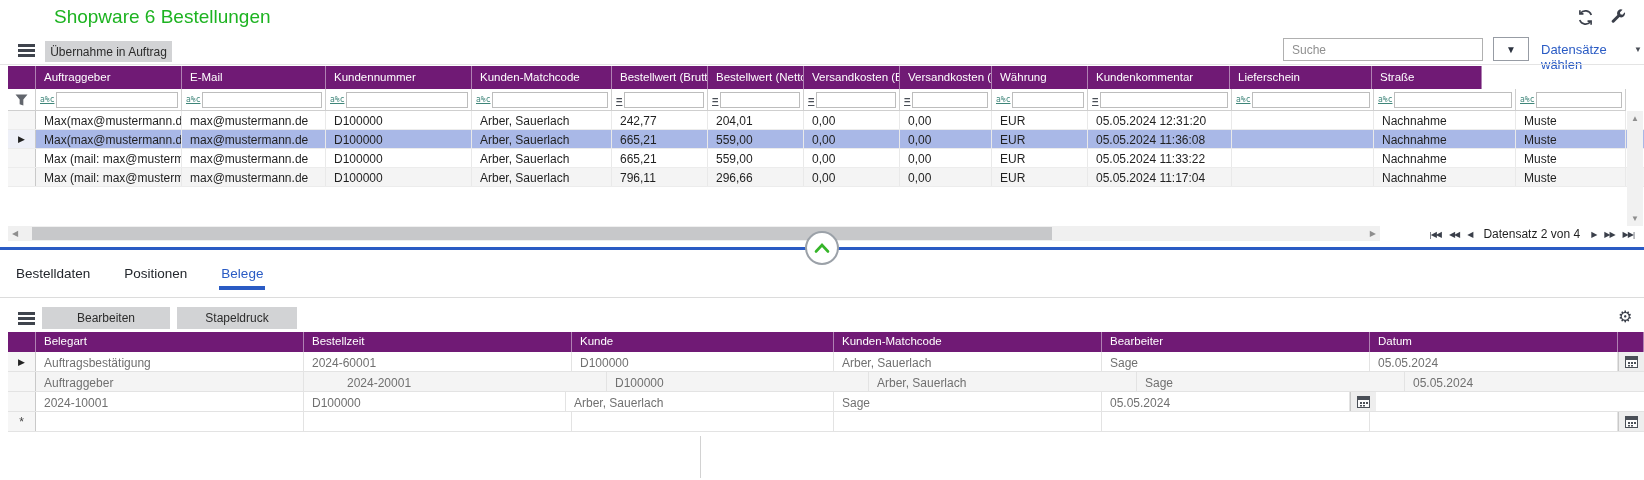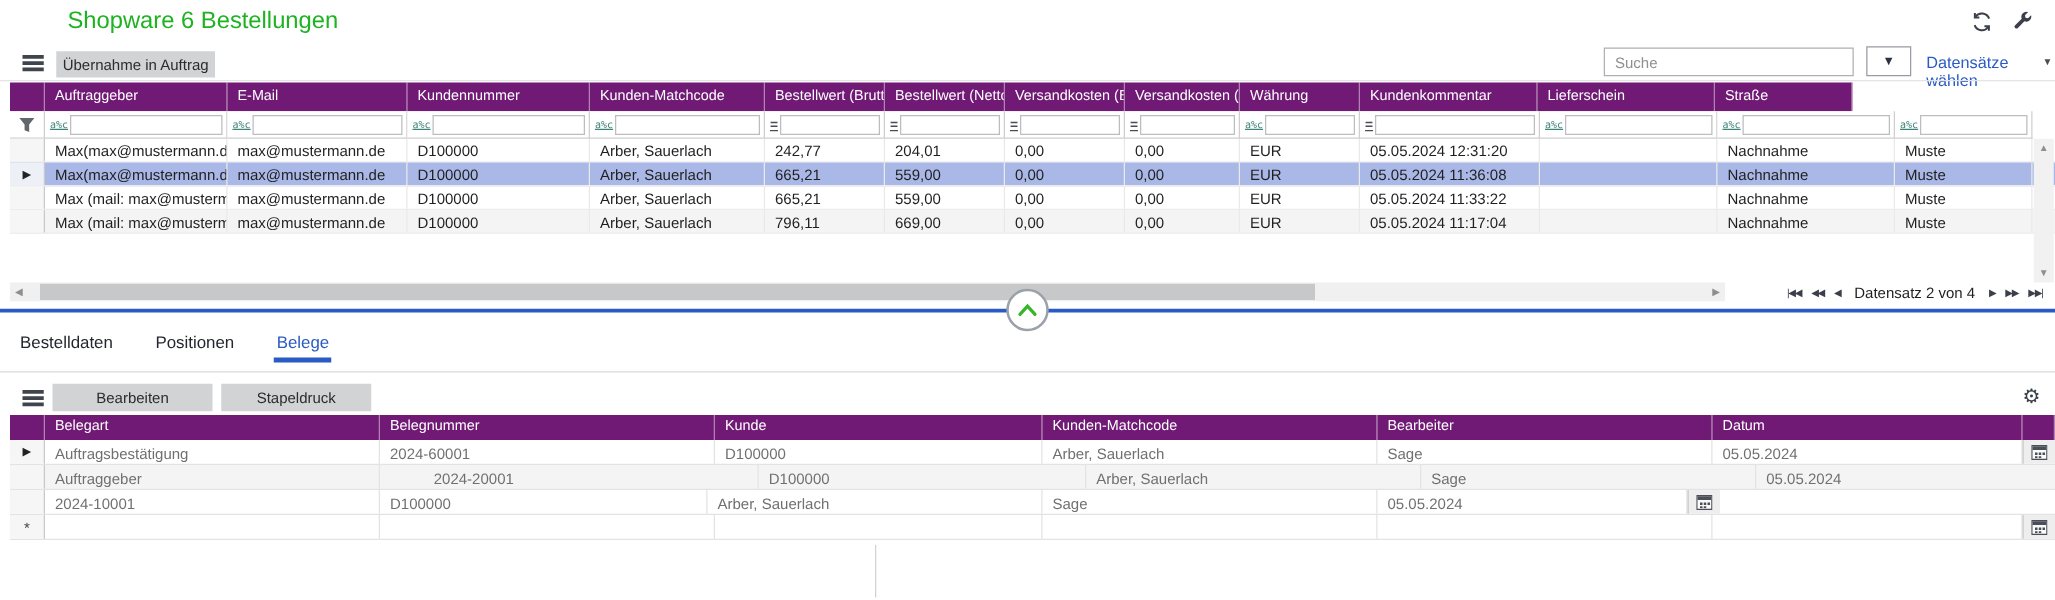--- a/index.html
+++ b/index.html
@@ -243,21 +243,21 @@
         <div class="dc" style="width: 142px;">Nachnahme</div>
         <div class="dc" style="width: 110px;">Muste</div>
       </div>
       <div class="g-row dr alt">
         <div class="mc" style="width: 28px;"></div>
         <div class="dc" style="width: 146px;">Max (mail: max@musterma...</div>
         <div class="dc" style="width: 144px;">max@mustermann.de</div>
         <div class="dc" style="width: 146px;">D100000</div>
         <div class="dc" style="width: 140px;">Arber, Sauerlach</div>
         <div class="dc" style="width: 96px;">796,11</div>
-        <div class="dc" style="width: 96px;">669,00</div>
+        <div class="dc" style="width: 96px;">296,66</div>
         <div class="dc" style="width: 96px;">0,00</div>
         <div class="dc" style="width: 92px;">0,00</div>
         <div class="dc" style="width: 96px;">EUR</div>
         <div class="dc" style="width: 144px;">05.05.2024 11:17:04</div>
         <div class="dc" style="width: 142px;"></div>
         <div class="dc" style="width: 142px;">Nachnahme</div>
         <div class="dc" style="width: 110px;">Muste</div>
       </div>
     </div>
 </div>
@@ -305,21 +305,21 @@
     <i></i>
   </div>
 <div id="docs-edit-btn" class="abs btn">Bearbeiten</div>
 <div id="docs-print-btn" class="abs btn">Stapeldruck</div>
 <div id="docs-gear" class="abs">⚙</div>
 
 <div id="docs-grid" class="abs">
   <div class="g-row">
       <div class="hc mkh" style="width: 28px;"></div>
       <div class="hc" style="width: 268px;">Belegart</div>
-      <div class="hc" style="width: 268px;">Belegnummer</div>
+      <div class="hc" style="width: 268px;">Bestellzeit</div>
       <div class="hc" style="width: 262px;">Kunde</div>
       <div class="hc" style="width: 268px;">Kunden-Matchcode</div>
       <div class="hc" style="width: 268px;">Bearbeiter</div>
       <div class="hc" style="width: 248px;">Datum</div>
       <div class="hc mkh" style="width: 26px;"></div>
     </div>
   <div>
       <div class="g-row dr">
         <div class="mc" style="width: 28px;">▶</div>
         <div class="dc" style="width: 268px;">Auftragsbestätigung</div>

